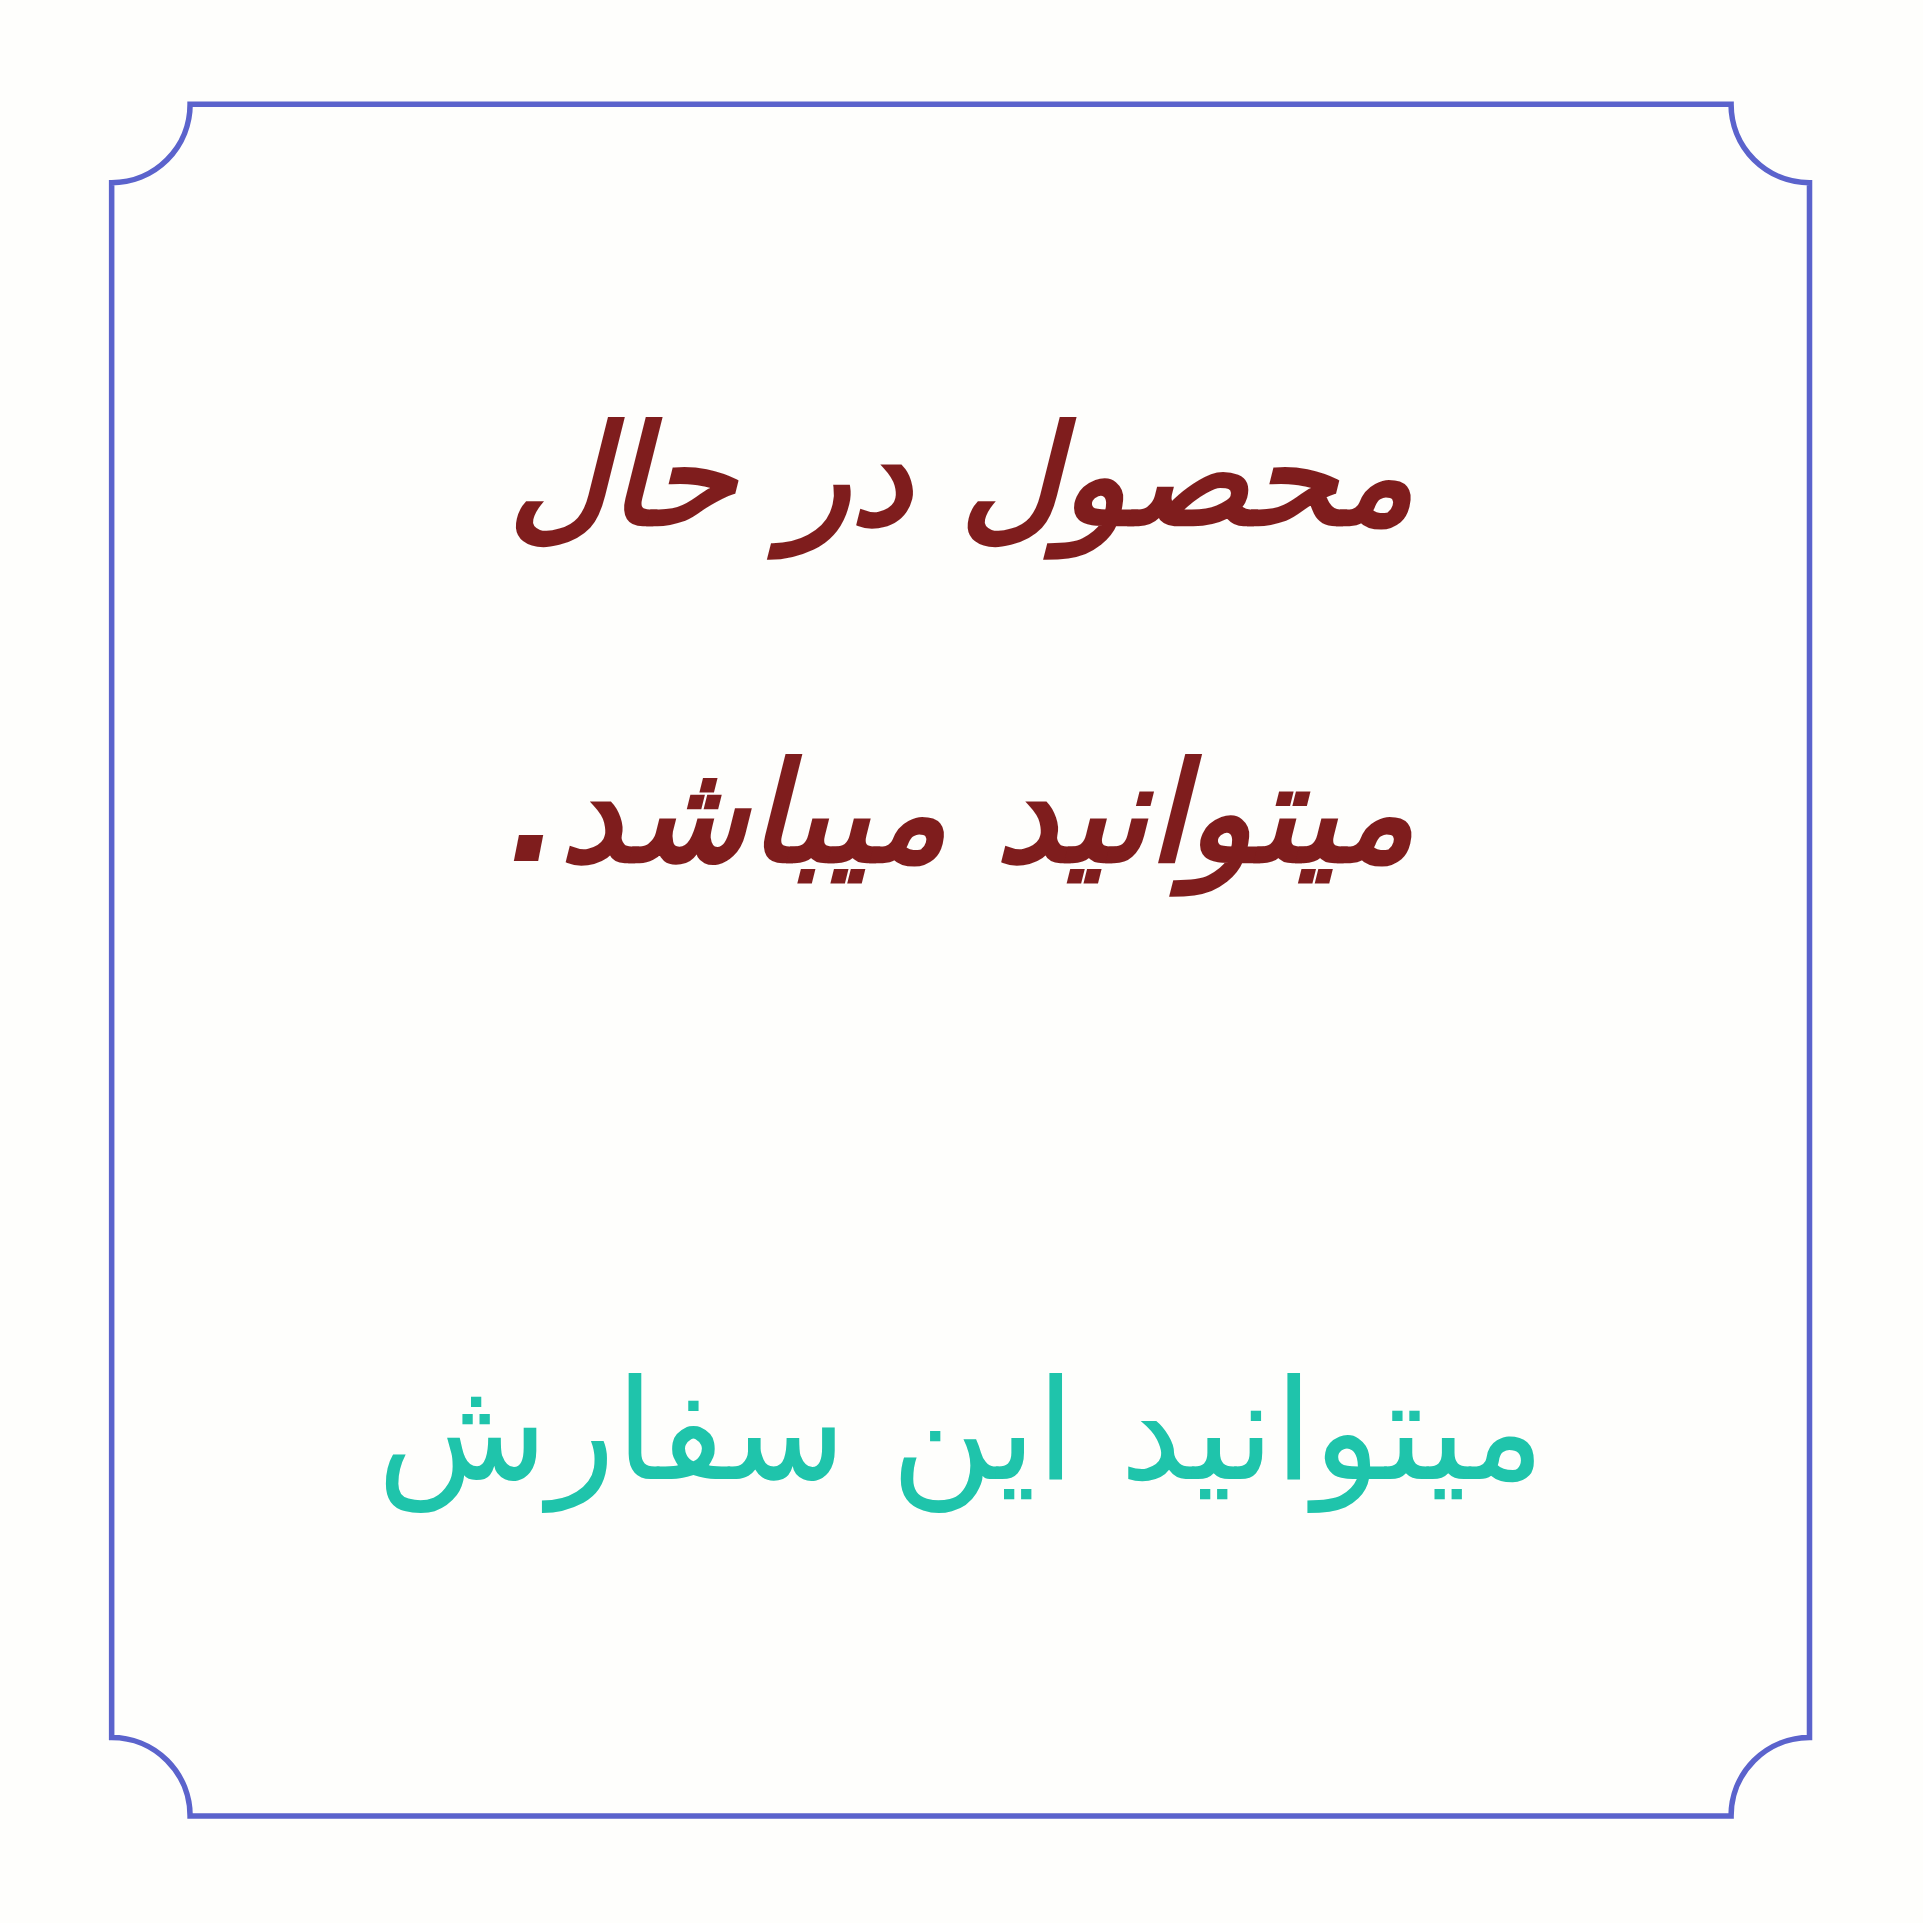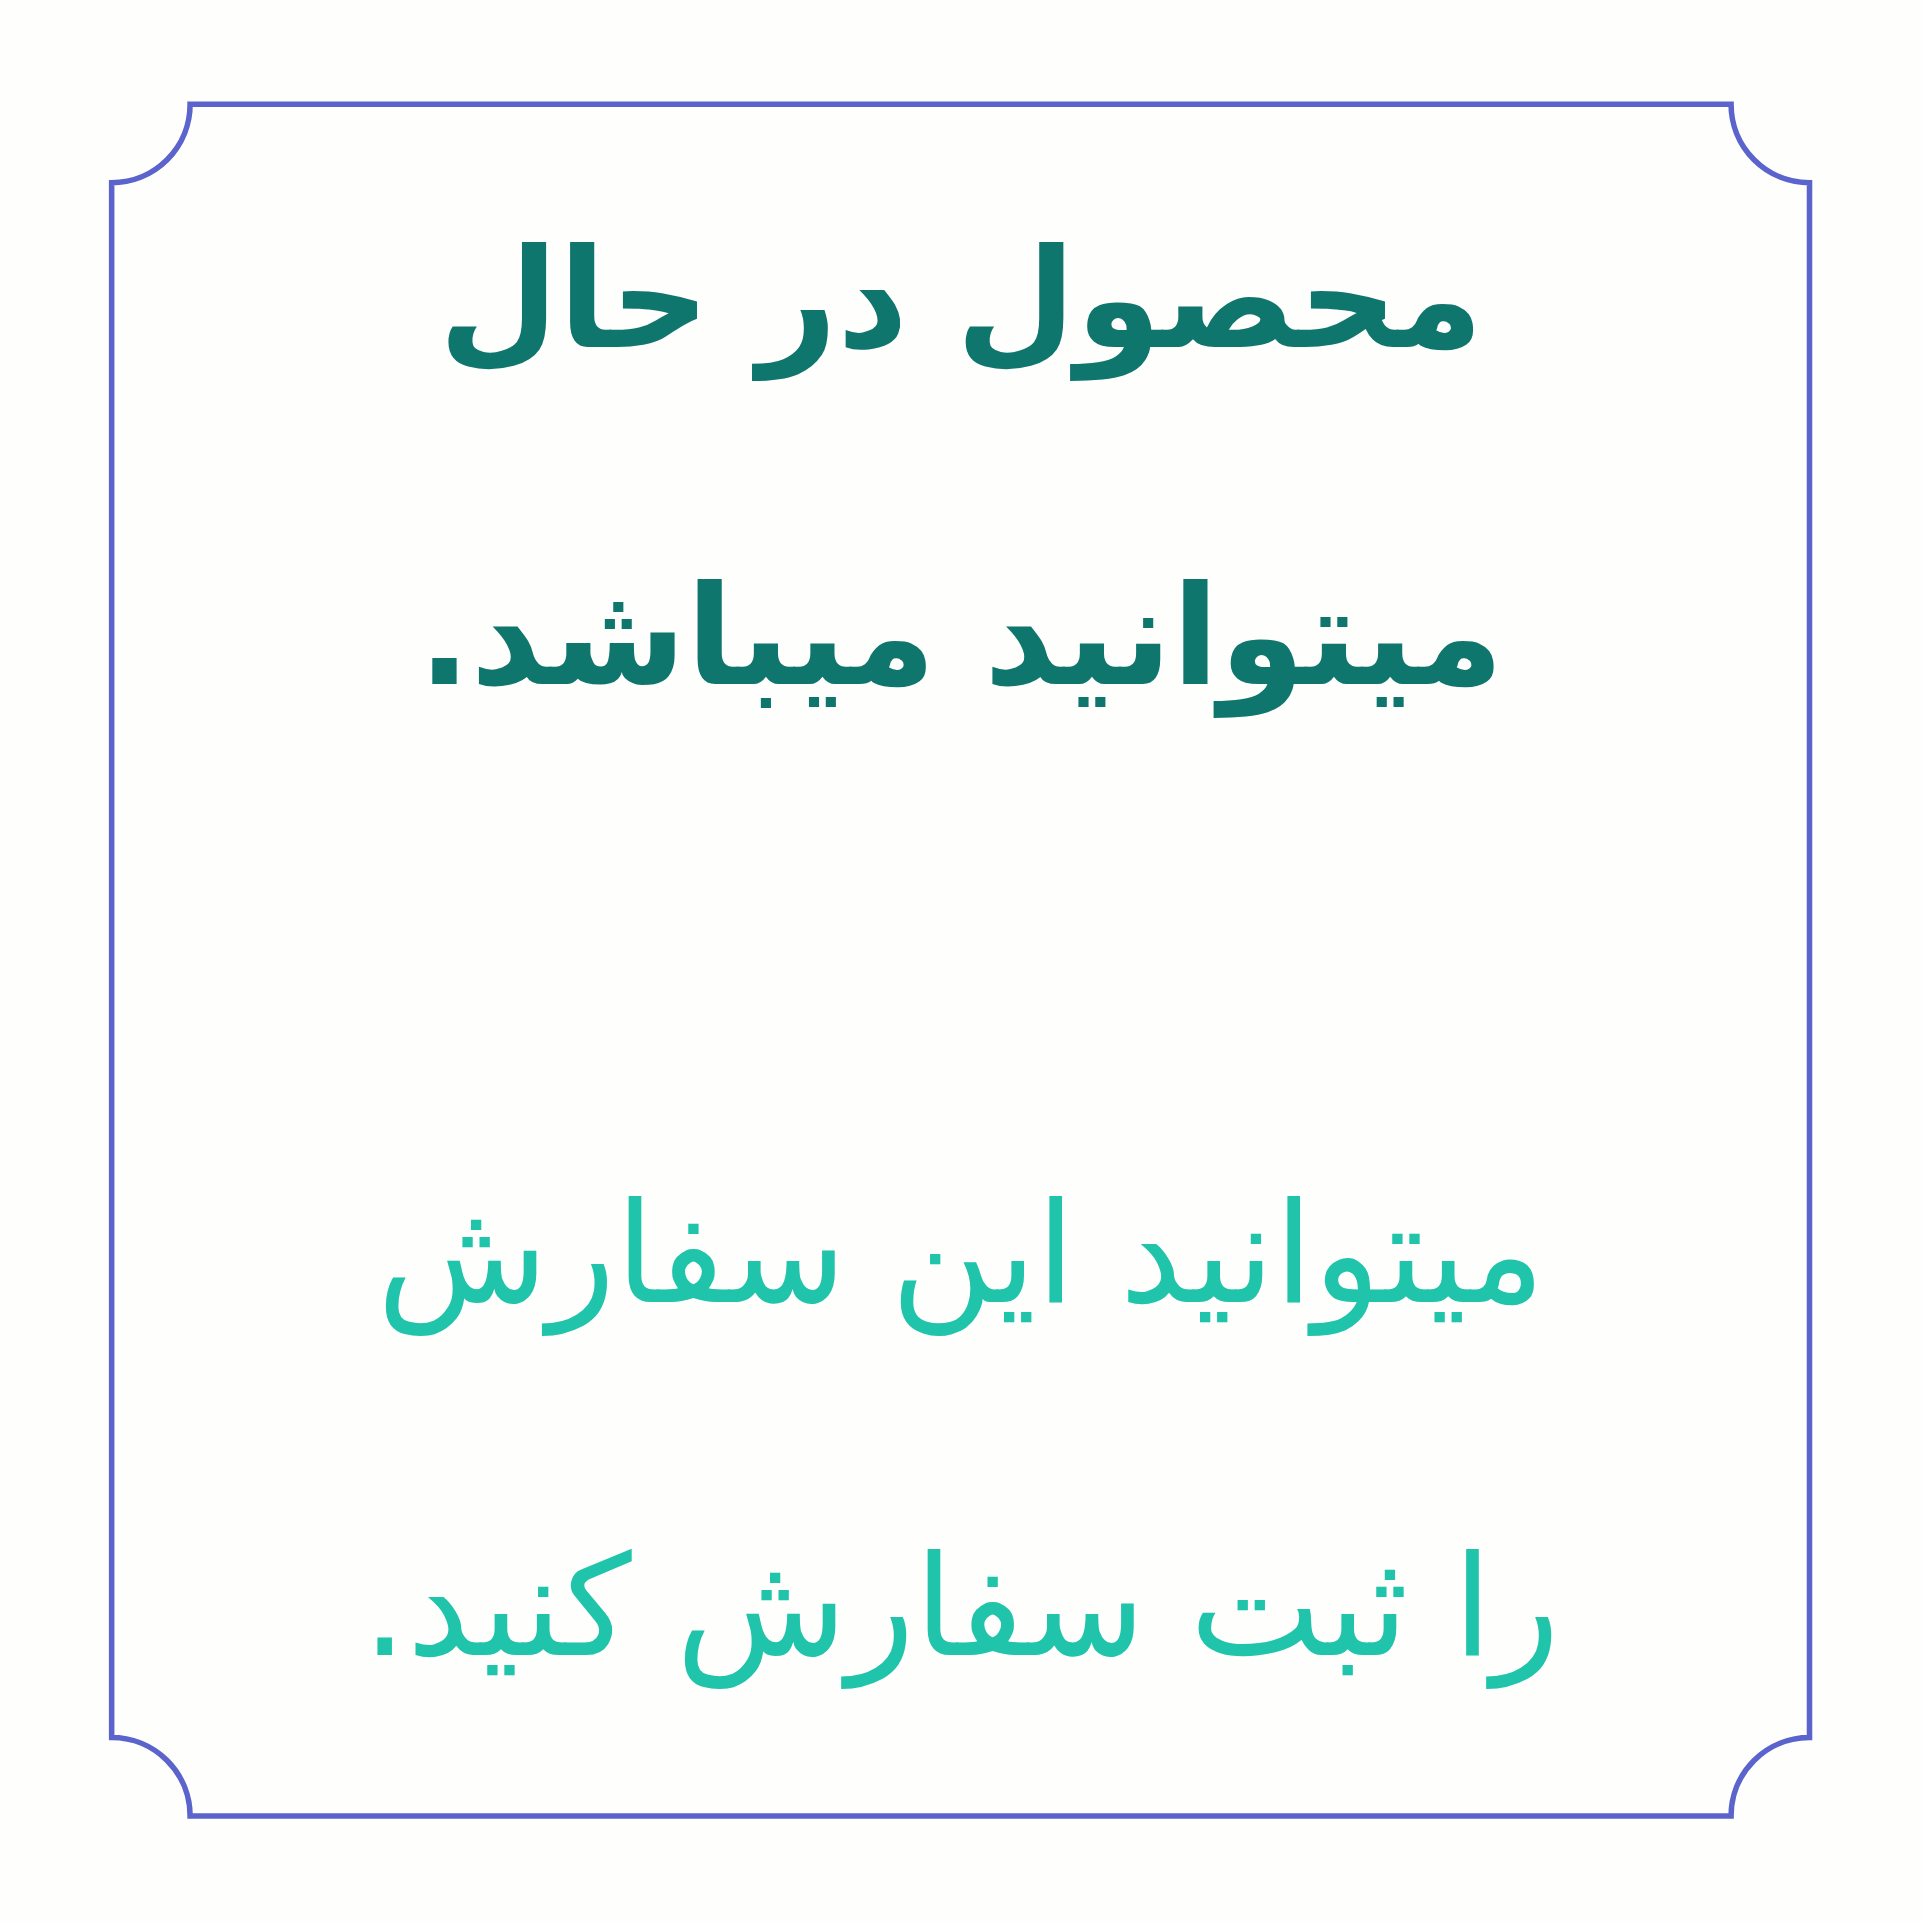--- a/index.html
+++ b/index.html
@@ -93,25 +93,24 @@
              A 85 85 0 0 0 1876,1968
              L 206,1968
              A 85 85 0 0 0 121,1883
              L 121,198
              A 85 85 0 0 0 206,113
              Z" fill="none" stroke="#5B63CC" stroke-width="6" stroke-linecap="square"></path>
   </svg>
 
   <div id="content">
 
-    <div class="message-block headline" id="status-message" style="color: #0f766e;">
+    <div class="message-block headline" id="status-message" style="color: #7f1d1d; font-style: italic;">
       <span class="line">محصول در حال</span>
       <span class="line">میتوانید میباشد.</span>
     </div>
 
     <div class="message-block headline" id="order-message" style="color: rgb(31, 196, 171);">
       <span class="line">میتوانید این سفارش</span>
-      <span class="line">را ثبت سفارش کنید.</span>
     </div>
 
   </div>
 </div>
 
 
 </body></html>

